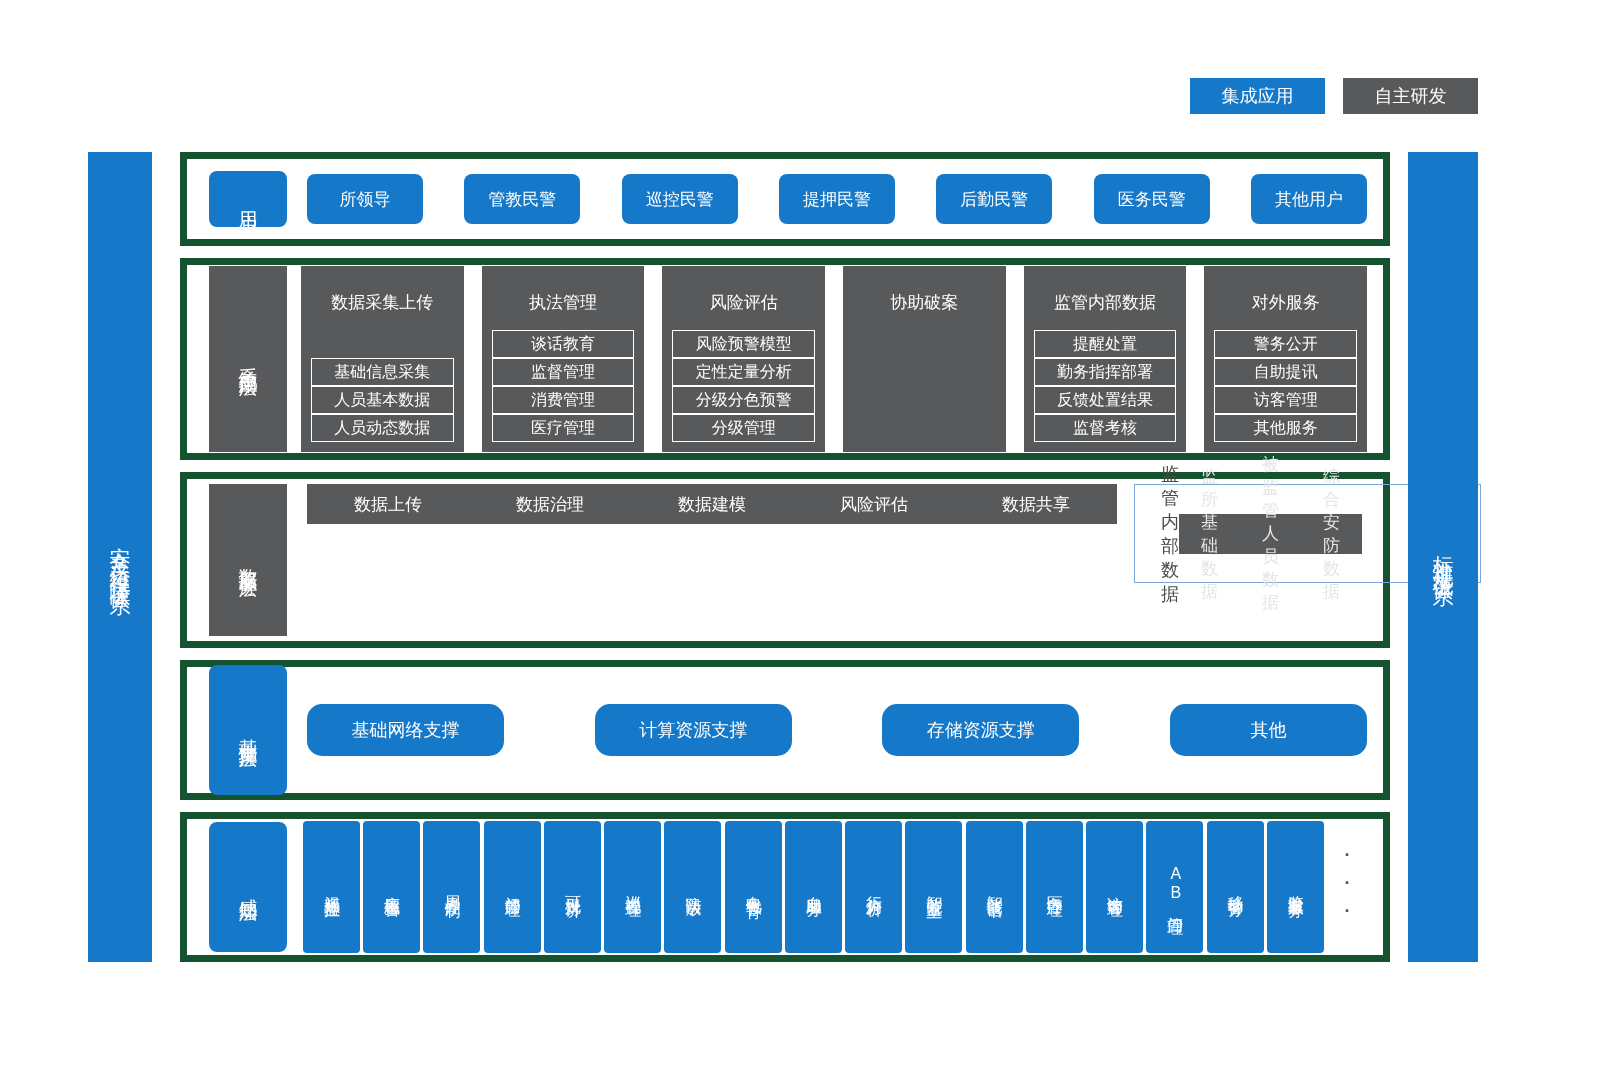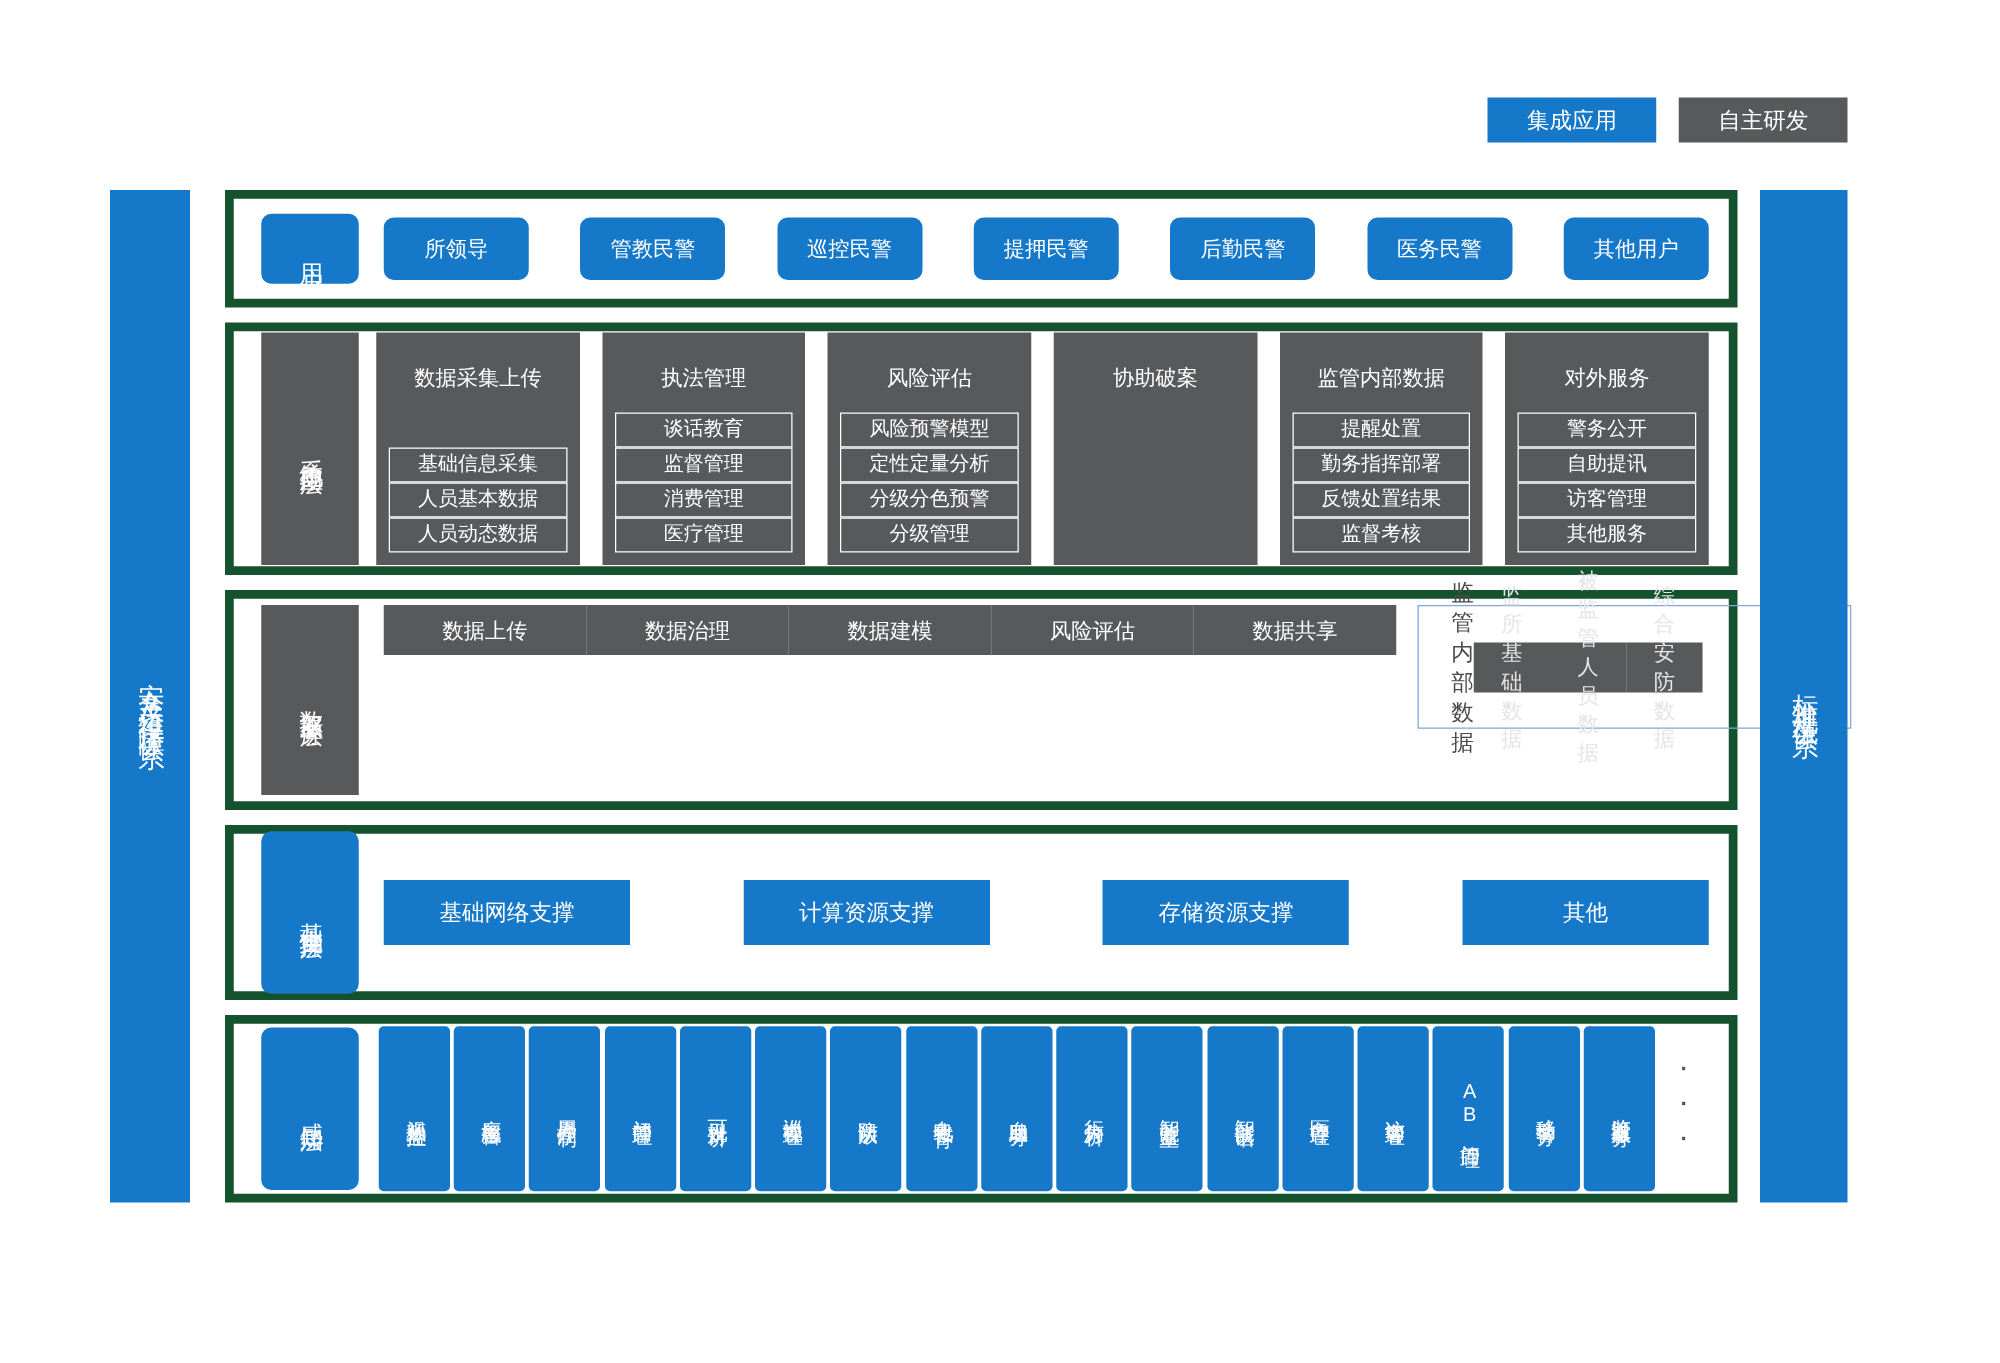--- a/index.html
+++ b/index.html
@@ -87,21 +87,21 @@
     height:40px; padding:0 22px; background:#58595B; color:#e5e5e5; font-size:17px;
     display:flex; align-items:center; justify-content:center;
   }
 
   
   .row-support { height:140px; }
   .label-support { height:130px; }
   .support-items { flex:1; margin-left:20px; display:flex; justify-content:space-between; align-items:center; }
   .support-chip {
     width:197px; height:52px; background:#1678C8; color:#fff; font-size:18px;
-    display:flex; align-items:center; justify-content:center;
+    display:flex; align-items:center; justify-content:center;border-radius:15px;
   }
 
   
   .row-perception { height:150px; }
   .label-perception { height:130px; }
   .perception-items { flex:1; margin-left:16px; display:flex; justify-content:space-between; align-items:center; }
   .p-col {
     width:57px; height:132px; background:#1678C8; border-radius:4px;
     display:flex; align-items:center; justify-content:center;
   }

